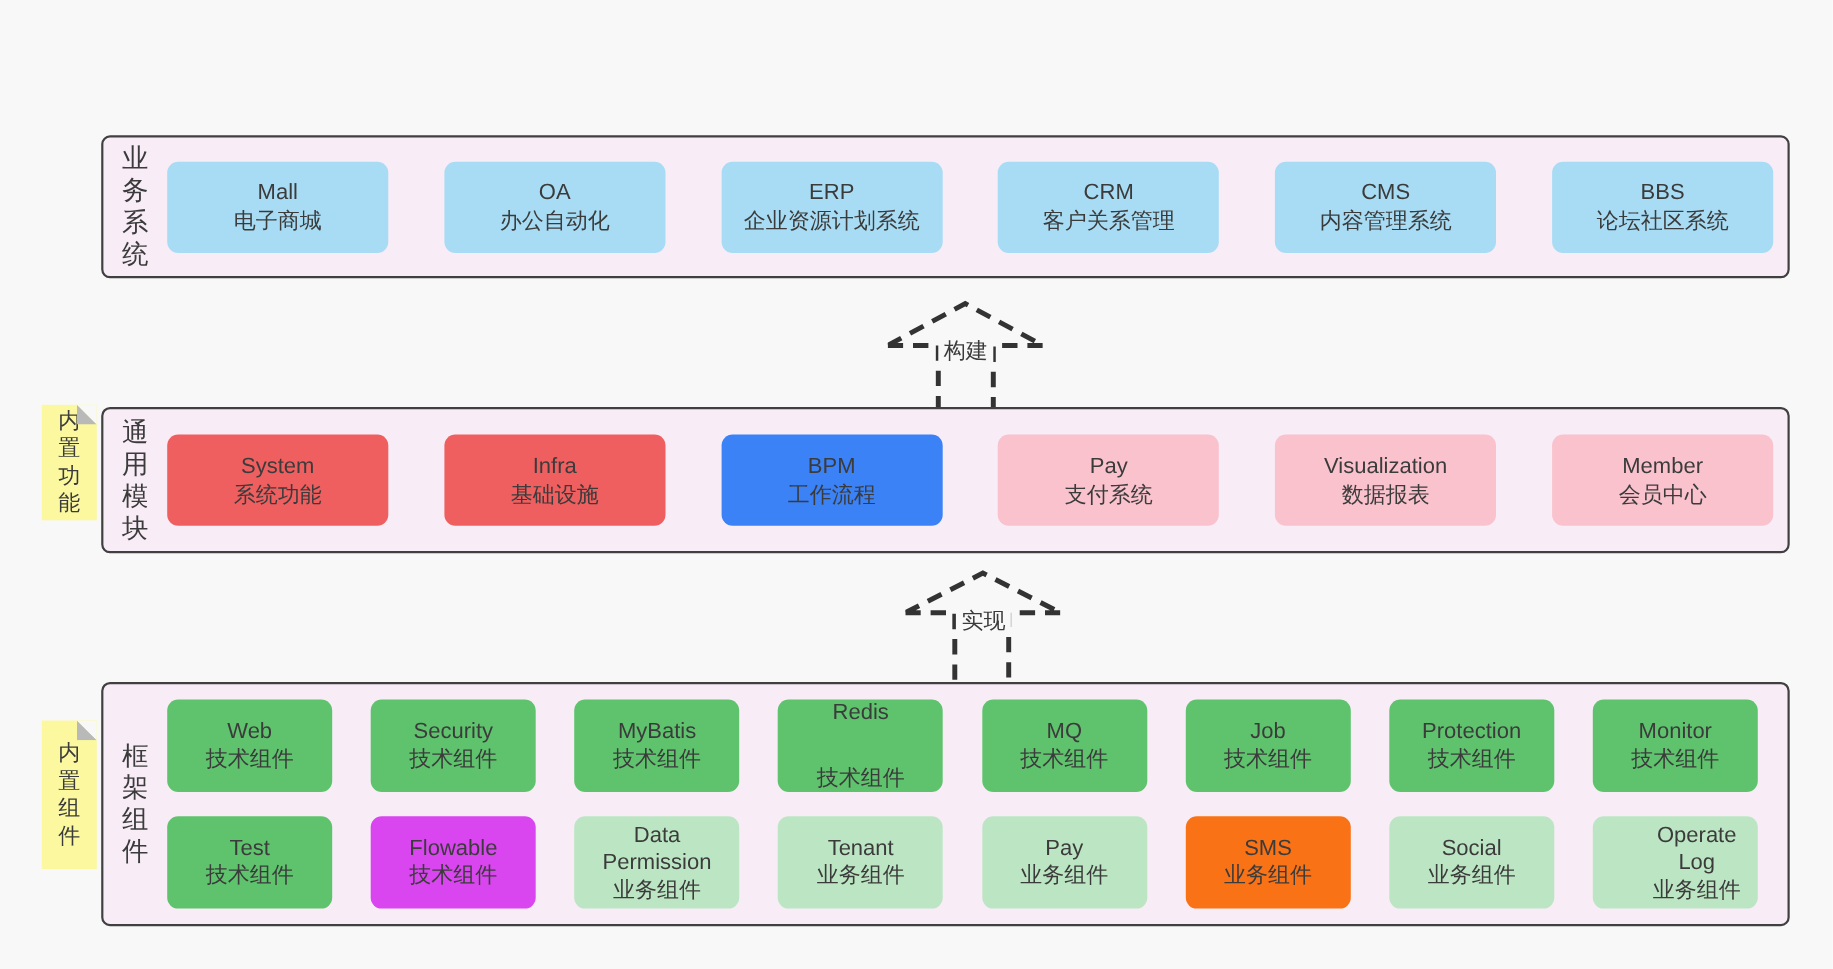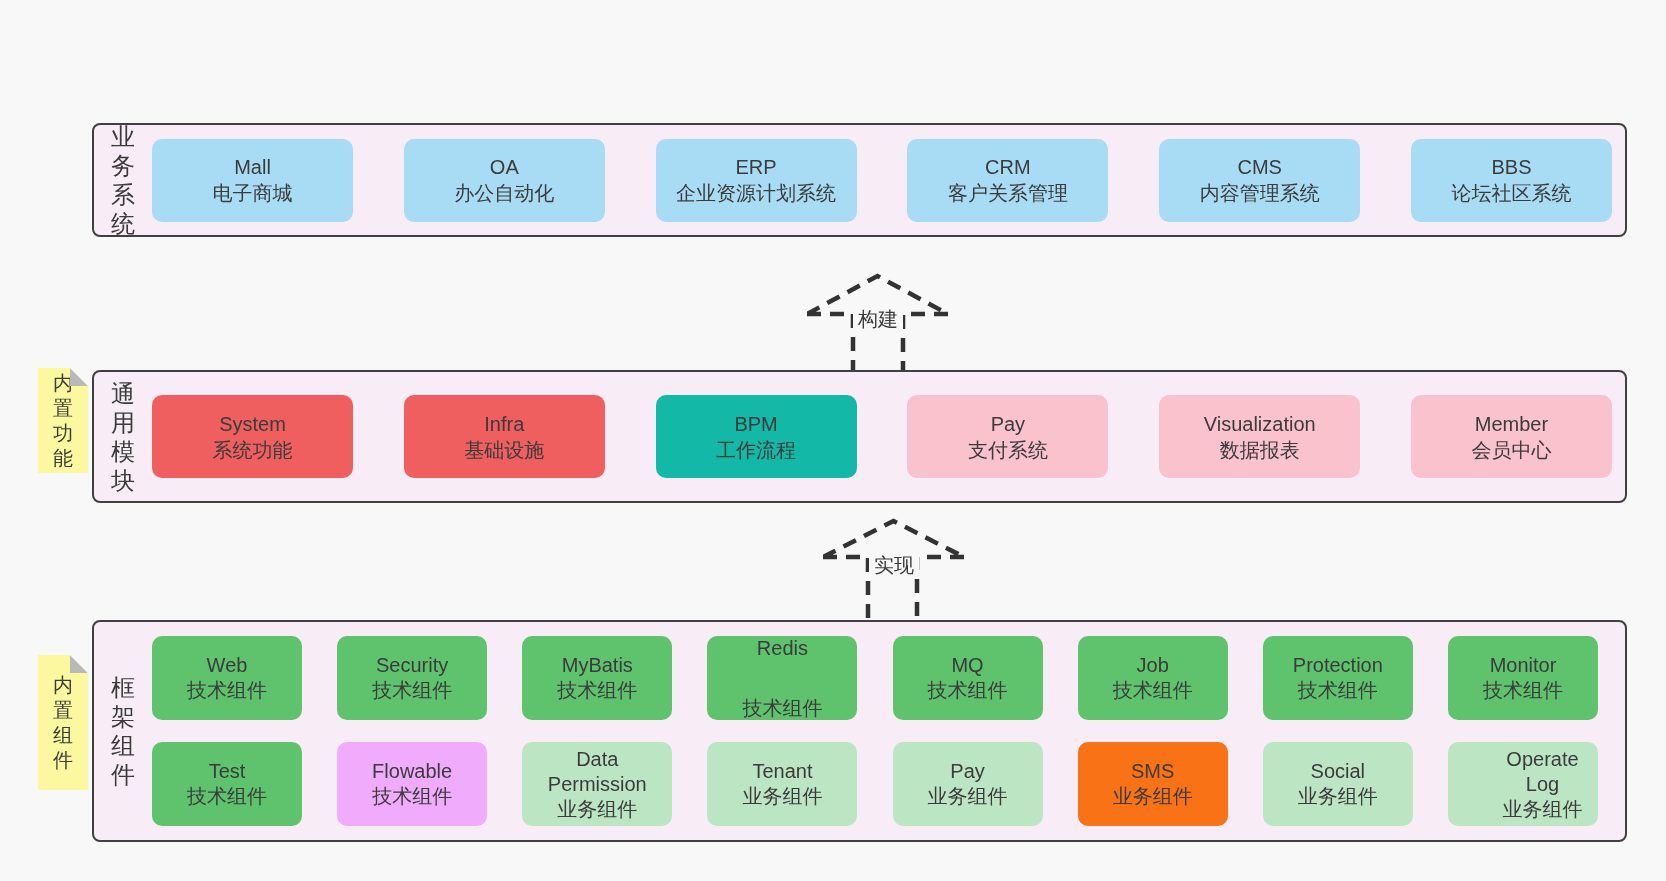--- a/index.html
+++ b/index.html
@@ -14,21 +14,21 @@
 
   
   .container {
     position:absolute;
     background:#f8edf7;
     border:2px solid #404040;
     border-radius:8px;
     box-sizing:border-box;
     display:flex;
   }
-  #section-0 { left:92px;  top:123px; width:1535px; height:114px;align-items:center; }
+  #section-0 { left:92px;  top:123px; width:1535px; height:130px;align-items:center; }
   #section-1 { left:92px;  top:370px; width:1535px; height:133px; }
   #section-2 { left:92px;  top:620px; width:1535px; height:222px; }
 
   .label-col { flex:0 0 58px; display:flex; align-items:center; justify-content:center; }
   .vtext {
     width:27px; text-align:center;
     font-size:24px; line-height:29px;
     word-break:break-all; white-space:normal;
   }
 
@@ -141,21 +141,21 @@
     <div class="boxes">
         <div class="box-row">
           <div class="box" style="background: rgb(239, 95, 95);">
             <div>System</div>
             <div>系统功能</div>
           </div>
           <div class="box" style="background: rgb(239, 95, 95);">
             <div>Infra</div>
             <div>基础设施</div>
           </div>
-          <div class="box" style="background: #14b8a6;">
+          <div class="box" style="background: #3b82f6;">
             <div>BPM</div>
             <div>工作流程</div>
           </div>
           <div class="box" style="background: rgb(249, 194, 205);">
             <div>Pay</div>
             <div>支付系统</div>
           </div>
           <div class="box" style="background: rgb(249, 194, 205);">
             <div>Visualization</div>
             <div>数据报表</div>
@@ -210,21 +210,21 @@
           <div class="box" style="background: rgb(95, 195, 109);">
             <div>Monitor</div>
             <div>技术组件</div>
           </div>
         </div>
         <div class="box-row">
           <div class="box" style="background: rgb(95, 195, 109);">
             <div>Test</div>
             <div>技术组件</div>
           </div>
-          <div class="box" style="background: #f0abfc;">
+          <div class="box" style="background: #d946ef;">
             <div>Flowable</div>
             <div>技术组件</div>
           </div>
           <div class="box" style="background: rgb(188, 230, 195);">
             <div>Data Permission</div>
             <div>业务组件</div>
           </div>
           <div class="box" style="background: rgb(188, 230, 195);">
             <div>Tenant</div>
             <div>业务组件</div>

